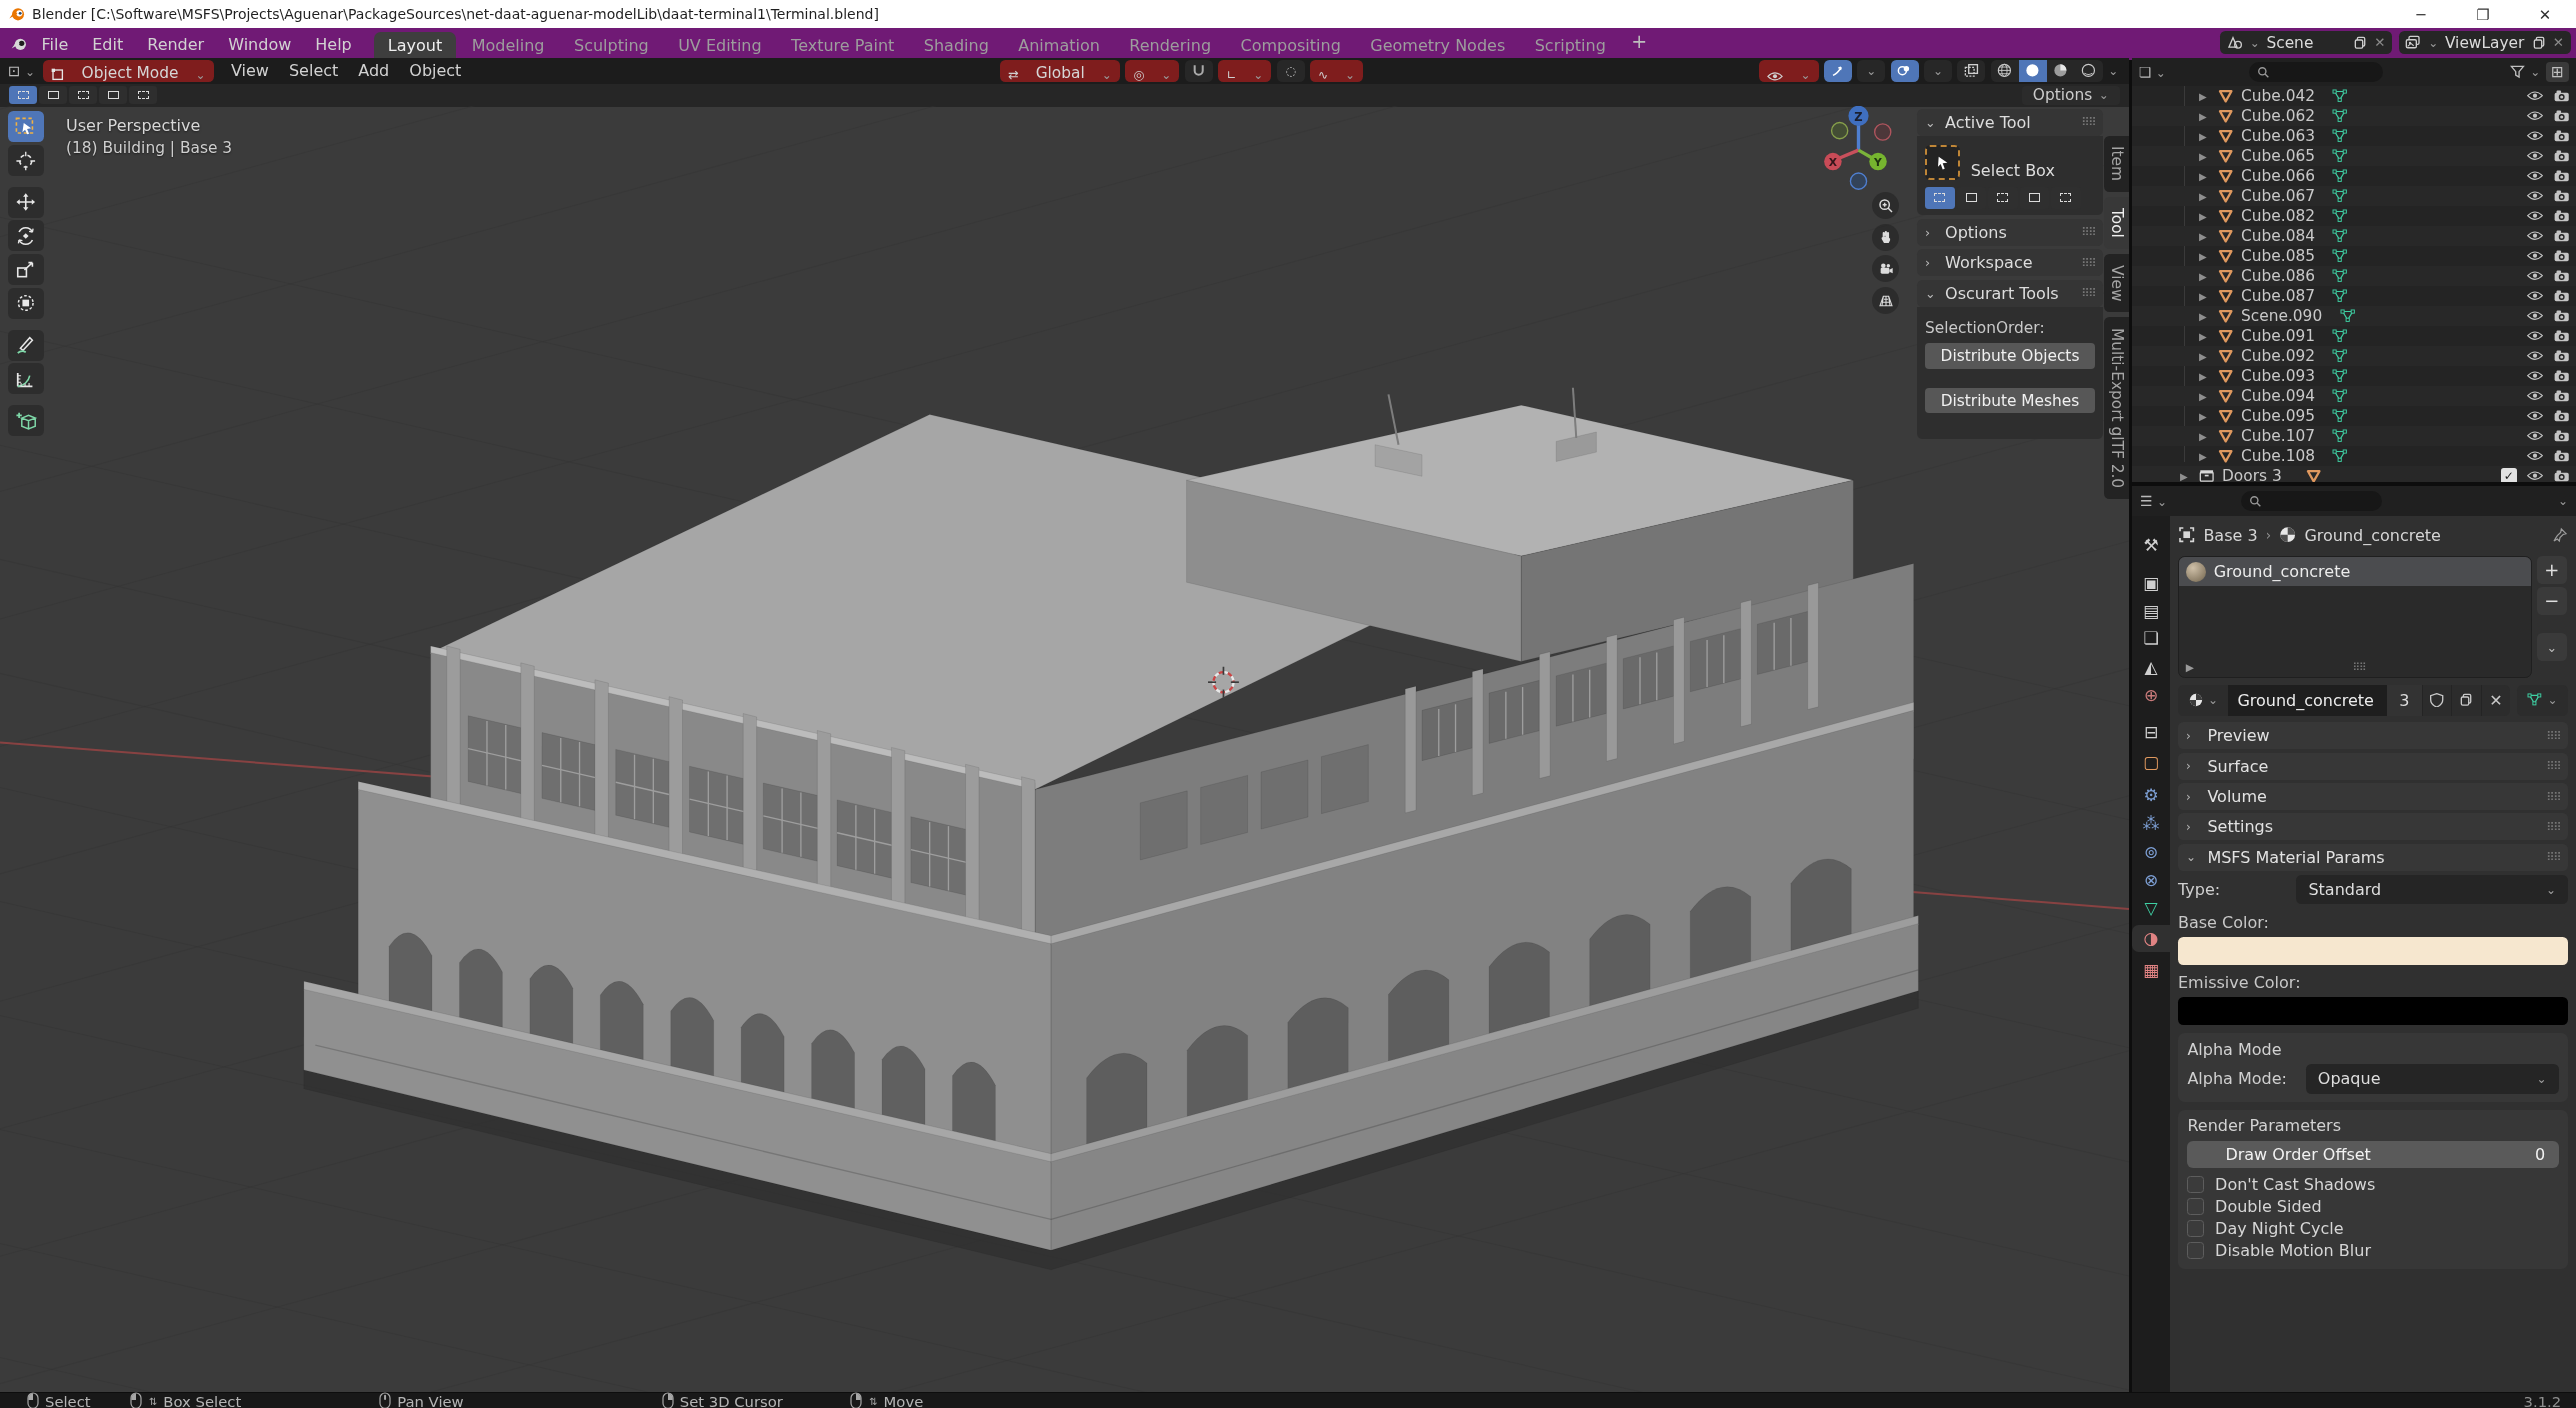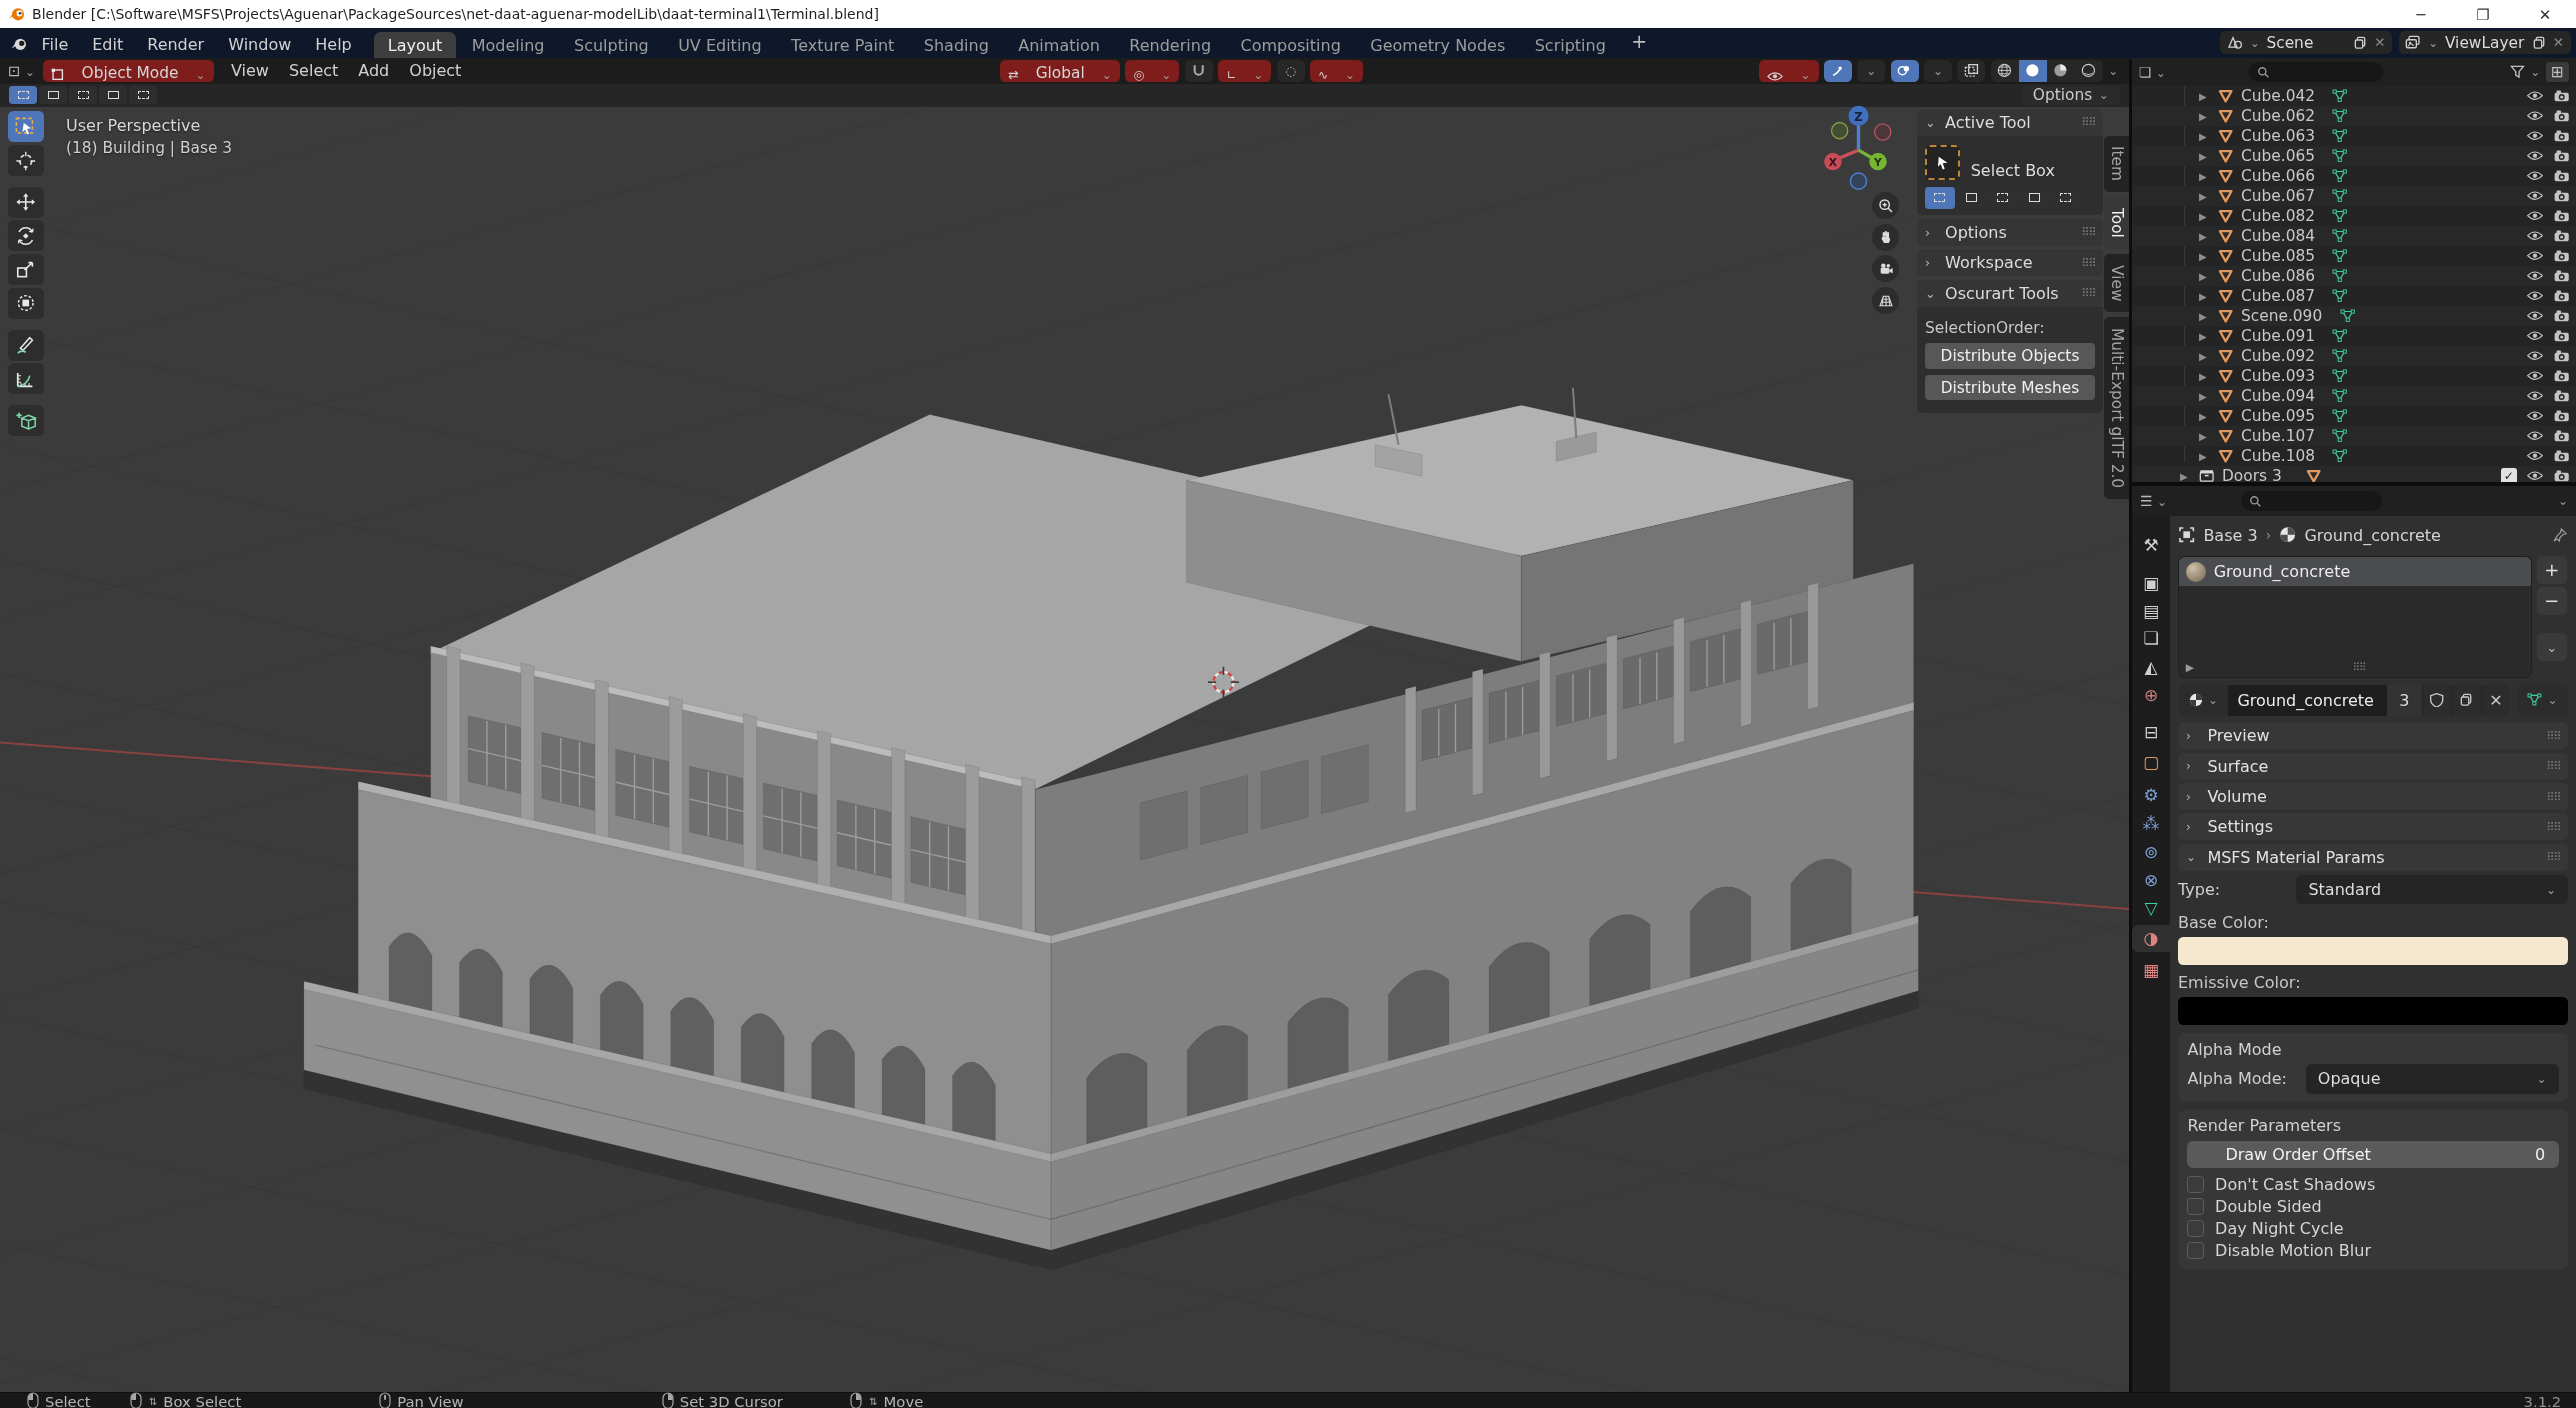--- a/index.html
+++ b/index.html
@@ -3,21 +3,21 @@
 <meta charset="utf-8">
 <style>
 *{margin:0;padding:0;box-sizing:border-box}
 html,body{width:2576px;height:1409px;overflow:hidden;background:#0d0d0d;font-family:"DejaVu Sans",sans-serif}
 .screen{position:absolute;inset:0;width:2576px;height:1409px}
 
 .titlebar{position:absolute;left:0;top:0;width:2576px;height:28px;background:#ffffff;color:#1f1f1f;display:flex;align-items:center;font-size:14px;padding-left:8px;gap:6.7px}
 .win-controls{margin-left:auto;display:flex;height:100%}
 .win-btn{width:62px;height:100%;display:flex;align-items:center;justify-content:center;font-size:14.8px;color:#333}
 
-.topbar{position:absolute;left:0;top:28px;width:2576px;height:32px;background:#0f172a;display:flex;align-items:flex-end;color:#d8d8d8}
+.topbar{position:absolute;left:0;top:28px;width:2576px;height:32px;background:#701a75;display:flex;align-items:flex-end;color:#d8d8d8}
 .tb-left{display:flex;align-items:center;height:100%;gap:2.7px;padding-left:9.4px}
 .menus{display:flex;gap:24px;margin-left:9.4px;margin-right:20px;align-items:center;height:100%}
 .menu-item{font-size:16px;color:#d2d2d2}
 .tabs{display:flex;align-items:flex-end;height:100%;gap:2.7px}
 .tab{padding:4px 13.4px 5.4px;font-size:16px;color:#9d9d9d;border-radius:6.7px 6.7px 0 0;white-space:nowrap}
 .tab.active{background:#3e3e3e;color:#efefef}
 .tab-plus{font-size:19px;color:#bdbdbd;padding:0 9.4px 5.4px}
 .topbar-right{margin-left:auto;display:flex;gap:6.7px;margin-right:5.4px;align-items:center;height:100%;padding-bottom:2.7px}
 .tb-group{display:flex;align-items:center;background:#262626;border-radius:5.4px;height:23px;padding:0 6.7px;gap:6.7px;font-size:15.4px;color:#dcdcdc}
 .tb-group .gname{min-width:81px}
@@ -58,21 +58,21 @@
 .np-h{height:27px;background:rgba(53,53,53,.95);border-radius:5.4px;display:flex;align-items:center;padding:0 8px;gap:6.7px;margin-top:3.4px}
 .np-h .arr{color:#bdbdbd;font-size:12.7px;width:13.4px}
 .np-h .grip{margin-left:auto;color:#787878;font-size:11.4px;letter-spacing:-1.3px}
 .np-body{background:rgba(46,46,46,.92);border-radius:0 0 5.4px 5.4px;padding:6.7px 8px}
 .tool-row{display:flex;align-items:flex-end;gap:10.7px;margin:2.7px 0 6.7px}
 .tool-icon{width:35px;height:35px;border:2px dashed #c08637;border-radius:5.4px;background:#232323;display:flex;align-items:center;justify-content:center}
 .mode-row{display:flex;gap:2px}
 .mbtn{width:29.5px;height:22px;background:#2f2f2f;border-radius:3.4px;display:flex;align-items:center;justify-content:center}
 .mbtn.on{background:#4f76b8}
 .np-label{color:#c9c9c9;font-size:15.4px;margin:5.4px 0 6.7px}
-.np-btn{height:25.5px;background:#575757;border-radius:4px;display:flex;align-items:center;justify-content:center;font-size:15.4px;color:#f0f0f0;margin-bottom:6px}
+.np-btn{height:25.5px;background:#575757;border-radius:4px;display:flex;align-items:center;justify-content:center;font-size:15.4px;color:#f0f0f0;margin-bottom:19px}
 .ntabs{position:absolute;left:2105px;top:29.5px;width:24px;display:flex;flex-direction:column;gap:5.4px}
 .ntab{writing-mode:vertical-rl;text-orientation:sideways;font-size:15.4px;color:#a5a5a5;padding:10.7px 3.4px;background:#232323;border-radius:5.4px 0 0 5.4px;align-self:flex-end}
 .ntab.active{background:#383838;color:#f0f0f0}
 
 .rc{position:absolute;left:2132px;top:58px;width:444px;height:1334px}
 .outliner{position:absolute;top:0;left:0;width:444px;height:424px;background:#242424;overflow:hidden}
 .ol-header{height:28px;display:flex;align-items:center;background:#202020;padding:0 6.7px}
 .ol-search{width:134px;height:20px;background:#171717;border-radius:10px;margin-left:83px;display:flex;align-items:center;padding:0 8px;color:#8f8f8f;font-size:13.4px;gap:5.4px}
 .ol-right{margin-left:auto;display:flex;gap:5.4px;align-items:center}
 .ol-list{position:relative}

